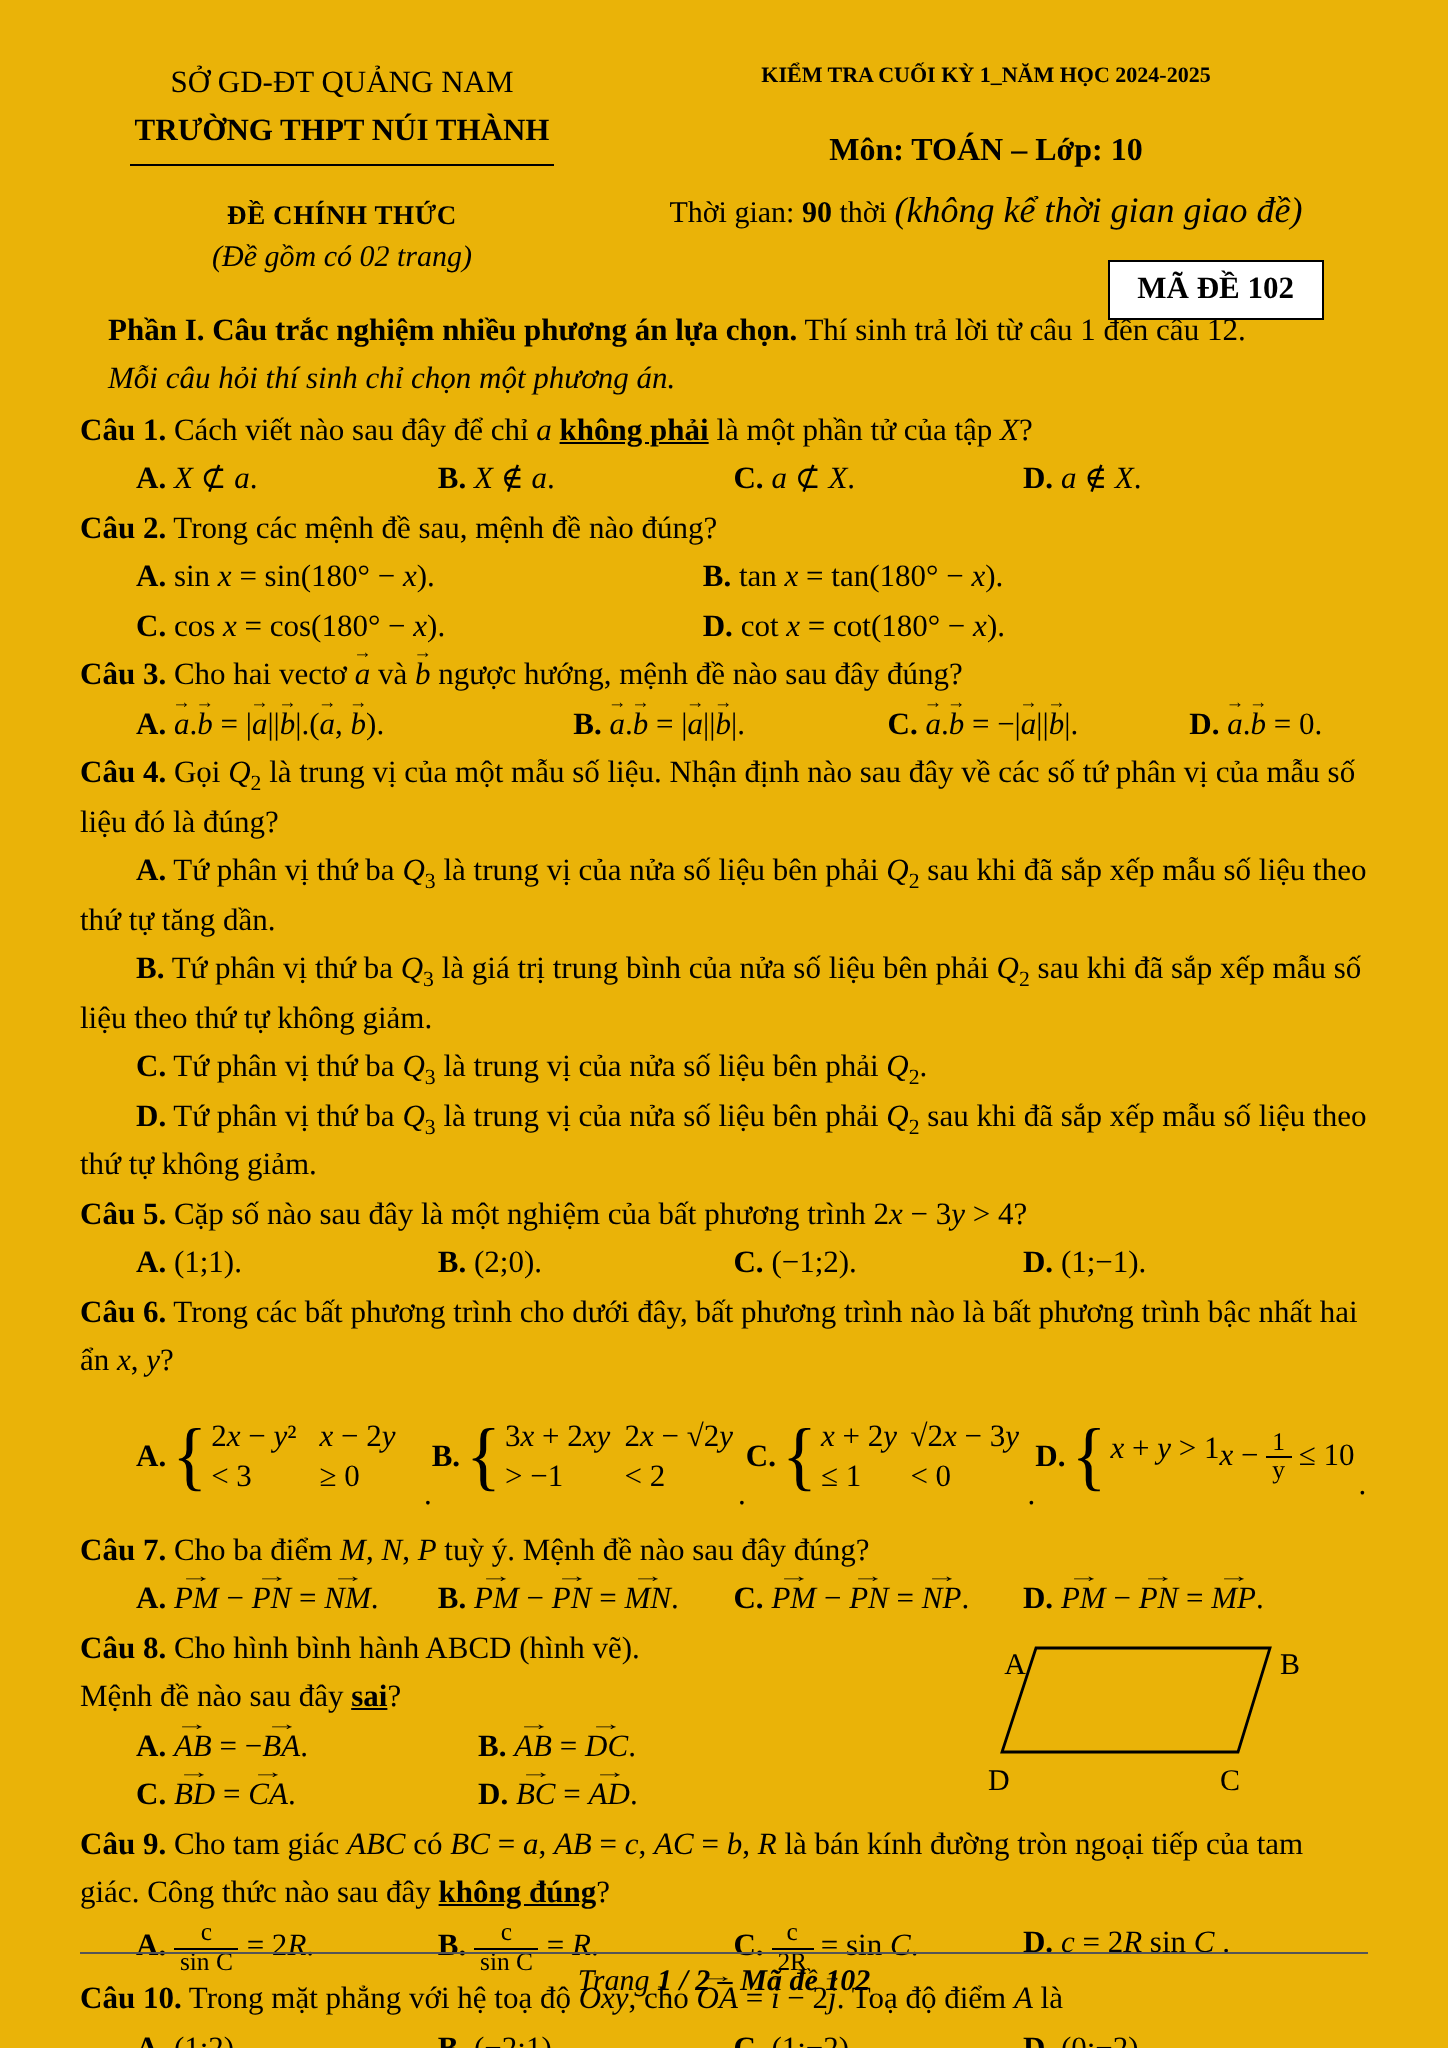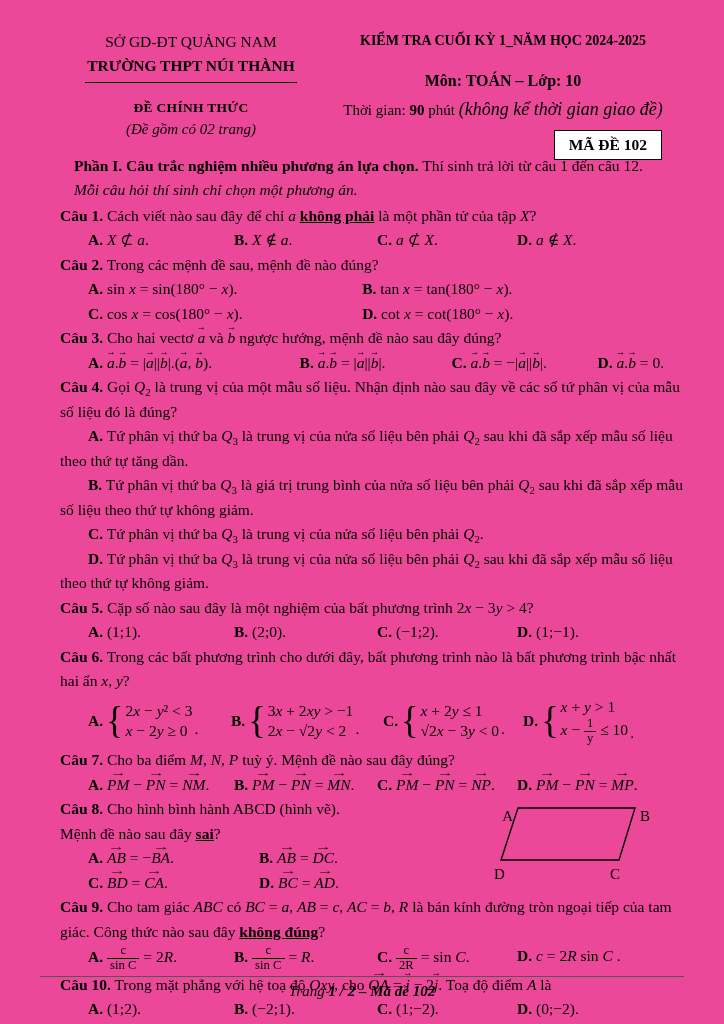--- a/index.html
+++ b/index.html
@@ -1,34 +1,34 @@
 <!DOCTYPE html>
 <html lang="vi"><head>
 <meta charset="utf-8">
 <style>
   html,body{margin:0;padding:0;background:#e8e8e8;}
   .page{
-    position:relative;width:724px;height:1024px;margin:0 auto;background:#ec4899;
+    position:relative;width:724px;height:1024px;margin:0 auto;background:#eab308;
     font-family:"Liberation Serif","DejaVu Serif",serif;
     font-size:15.5px;line-height:1.58;color:#000;overflow:hidden;
-    box-sizing:border-box;padding:30px 40px 0 60px;
+    box-sizing:border-box;padding:30px 40px 0 40px;
   }
   b{font-weight:bold}
   i{font-style:italic}
   .u{text-decoration:underline}
   sub{font-size:0.7em;line-height:0;}
   
   .hdr{display:flex;}
   .h-left{width:262px;text-align:center;flex:none;}
   .h-dept{font-size:15.5px;}
   .h-school{font-weight:bold;display:inline-block;border-bottom:1.2px solid #000;padding:0 2px 3px 2px;}
   .h-exam-label{font-weight:bold;font-size:13.5px;margin-top:14px;letter-spacing:0.3px;}
   .h-pages{font-style:italic;font-size:15px;}
   .h-right{flex:1;text-align:center;}
-  .h-title{font-weight:bold;font-size:14px;}
+  .h-title{font-weight:bold;font-size:11px;}
   .h-subject{font-weight:bold;font-size:16px;margin-top:16px;}
   .h-time{font-size:15px;margin-top:2px;}
   .h-time i{font-size:18px;}
   .code-box{
     position:absolute;top:130px;right:62px;border:1.3px solid #000;
     font-weight:bold;font-size:15.5px;padding:2px 14px;background:#fff;
   }
   
   .part-head{margin-top:12px;text-indent:14px;}
   .part-line2{text-indent:14px;font-style:italic;}
@@ -55,21 +55,21 @@
   }
   .vec.w2::before{transform:translateX(-50%) scaleX(1.8);}
   
   .frac{display:inline-block;text-align:center;vertical-align:-0.55em;line-height:1.08;font-size:0.82em;}
   .frac .fn{display:block;border-bottom:1px solid #000;padding:0 3px;}
   .frac .fd{display:block;padding:0 3px;}
   
   .opt.sys{display:inline-flex;align-items:center;}
   .opt.sys .ol{margin-right:3px;align-self:center;}
   .brace{font-size:235%;font-weight:300;line-height:0.85;transform:scaleY(1.05);display:inline-block;}
-  .syslines{display:inline-flex;flex-direction:column;line-height:1.3;margin:0 2px;font-family:Liberation Serif, serif;}
+  .syslines{display:inline-flex;flex-direction:row;line-height:1.3;margin:12px 2px;font-family:Liberation Serif, serif;}
   .sfx{align-self:flex-end;}
   
   .q.hasfig{min-height:0;}
   .fig8{position:absolute;right:22px;top:2px;}
   .fig8 text{font-size:15px;font-family:"Liberation Serif","DejaVu Serif",serif;}
   
   .footer-rule{position:absolute;left:40px;right:40px;top:976px;border-top:1.4px solid #555;}
   .footer-text{position:absolute;top:980px;left:0;right:0;text-align:center;font-size:15px;font-style:italic;}
 </style>
 </head>
@@ -80,21 +80,21 @@
   <div class="hdr">
     <div class="h-left">
       <div class="h-dept">SỞ GD-ĐT QUẢNG NAM</div>
       <div><span class="h-school">TRƯỜNG THPT NÚI THÀNH</span></div>
       <div class="h-exam-label">ĐỀ CHÍNH THỨC</div>
       <div class="h-pages">(Đề gồm có 02 trang)</div>
     </div>
     <div class="h-right">
       <div class="h-title">KIỂM TRA CUỐI KỲ 1_NĂM HỌC 2024-2025</div>
       <div class="h-subject">Môn: TOÁN – Lớp: 10</div>
-      <div class="h-time"><span>Thời gian: </span><b>90</b><span> phút </span><i>(không kể thời gian giao đề)</i></div>
+      <div class="h-time"><span>Thời gian: </span><b>90</b><span> thời </span><i>(không kể thời gian giao đề)</i></div>
     </div>
   </div>
 
   <div class="code-box">MÃ ĐỀ 102</div>
 
   <div class="part-head"><b>Phần I. Câu trắc nghiệm nhiều phương án lựa chọn.</b><span> Thí sinh trả lời từ câu 1 đến câu 12.</span></div>
   <div class="part-line2">Mỗi câu hỏi thí sinh chỉ chọn một phương án.</div>
 
   <div id="questions">
       <div class="q">

